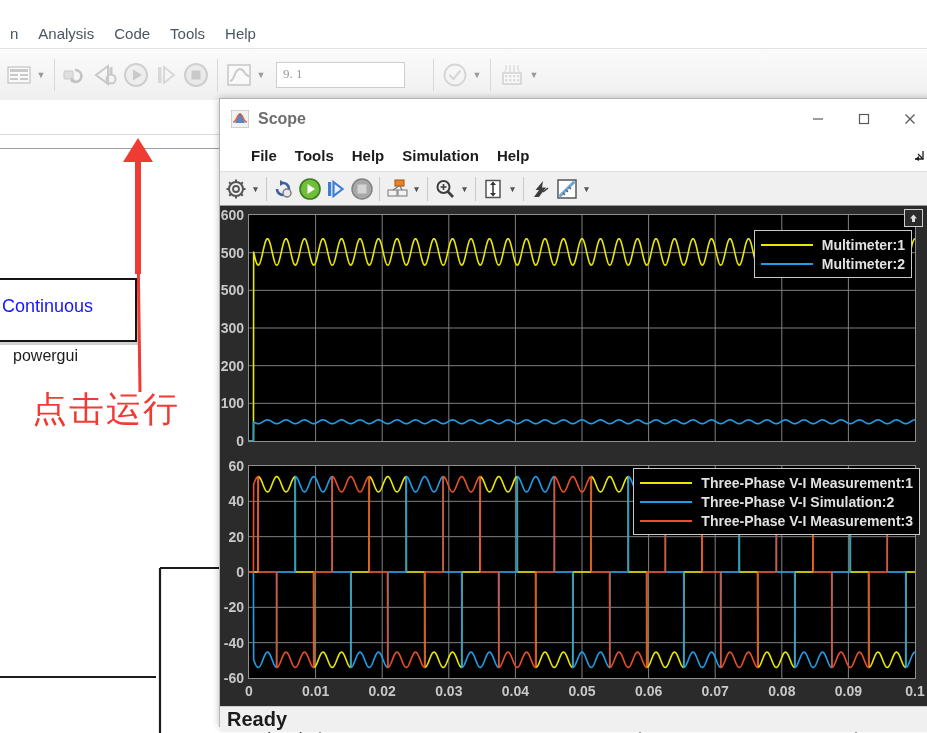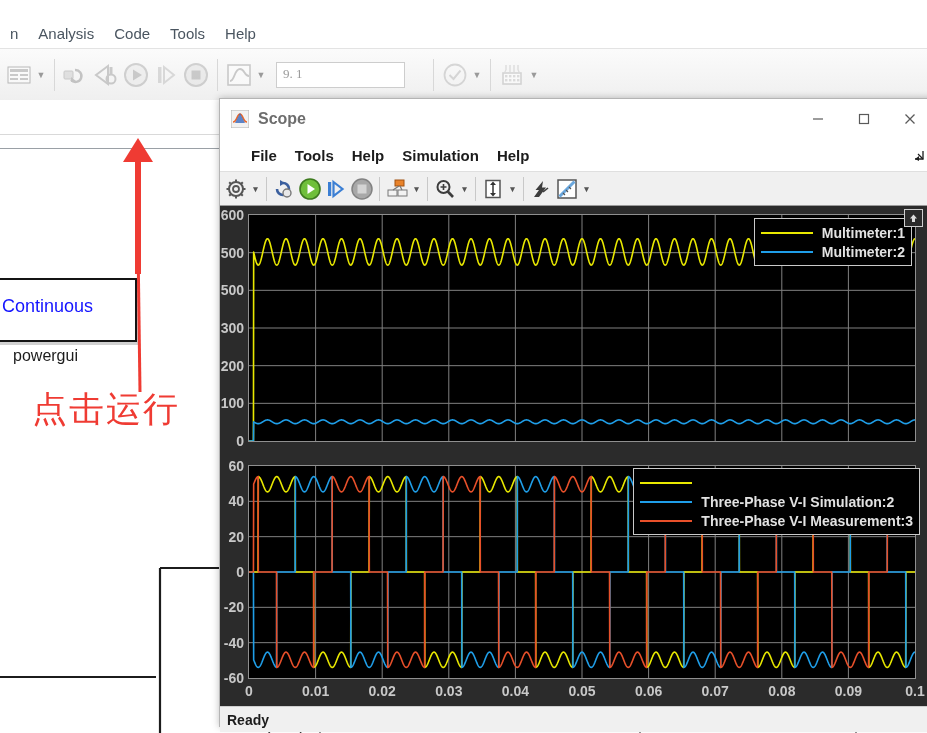--- a/index.html
+++ b/index.html
@@ -136,21 +136,21 @@
 
   #plot-pin-btn{
     position:absolute;right:3px;top:3px;width:17px;height:16px;background:#2b2b2b;
     border:1px solid #cfcfcf;display:flex;align-items:center;justify-content:center;
   }
 
   #scope-statusbar{
     position:relative;height:25px;background:#f0f0f0;border-top:1px solid #cfcfcf;
     display:flex;align-items:center;
   }
-  #status-ready{font-size:14px;color:#1c1c1c;margin-left:7px;}
+  #status-ready{font-size:20px;color:#1c1c1c;margin-left:7px;}
   .status-cell{
     border:1px solid #c4c4c4;background:#f0f0f0;height:19px;display:flex;align-items:center;
     padding:0 6px;font-size:13.5px;color:#1c1c1c;margin-right:3px;
   }
   #status-right{position:absolute;right:4px;display:flex;align-items:center;}
 </style>
 </head>
 <body>
 
 <div id="simulink-window">
@@ -433,21 +433,21 @@
       </div>
       <div id="yticks-top">
           <div class="ytick" style="top: 235px; left: 0px; width: 24px;">0</div>
           <div class="ytick" style="top: 197.333px; left: 0px; width: 24px;">100</div>
           <div class="ytick" style="top: 159.667px; left: 0px; width: 24px;">200</div>
           <div class="ytick" style="top: 122px; left: 0px; width: 24px;">300</div>
           <div class="ytick" style="top: 84.3333px; left: 0px; width: 24px;">500</div>
           <div class="ytick" style="top: 46.6667px; left: 0px; width: 24px;">500</div>
           <div class="ytick" style="top: 9px; left: 0px; width: 24px;">600</div>
         </div>
-      <div class="legend" id="legend-top" style="right:14px;top:12px;">
+      <div class="legend" id="legend-top" style="right:14px;top:24px;">
           <div class="legend-row">
             <span class="legend-line" style="border-top-color: rgb(232, 232, 0);"></span>
             <span class="legend-label">Multimeter:1</span>
           </div>
           <div class="legend-row">
             <span class="legend-line" style="border-top-color: rgb(31, 158, 232);"></span>
             <span class="legend-label">Multimeter:2</span>
           </div>
         </div>
       <div id="plot-pin-btn">
@@ -497,20 +497,21 @@
           <div class="xtick" style="left: 362px; top: 226px;">0.05</div>
           <div class="xtick" style="left: 428.6px; top: 226px;">0.06</div>
           <div class="xtick" style="left: 495.2px; top: 226px;">0.07</div>
           <div class="xtick" style="left: 561.8px; top: 226px;">0.08</div>
           <div class="xtick" style="left: 628.4px; top: 226px;">0.09</div>
           <div class="xtick" style="left: 695px; top: 226px;">0.1</div>
         </div>
       <div class="legend" id="legend-bottom" style="right:6px;top:11px;">
           <div class="legend-row">
             <span class="legend-line" style="border-top-color: rgb(232, 232, 0);"></span>
+            <span class="legend-label">Three-Phase V-I Measurement:1</span>
           </div>
           <div class="legend-row">
             <span class="legend-line" style="border-top-color: rgb(31, 158, 232);"></span>
             <span class="legend-label">Three-Phase V-I Simulation:2</span>
           </div>
           <div class="legend-row">
             <span class="legend-line" style="border-top-color: rgb(232, 80, 42);"></span>
             <span class="legend-label">Three-Phase V-I Measurement:3</span>
           </div>
         </div>

